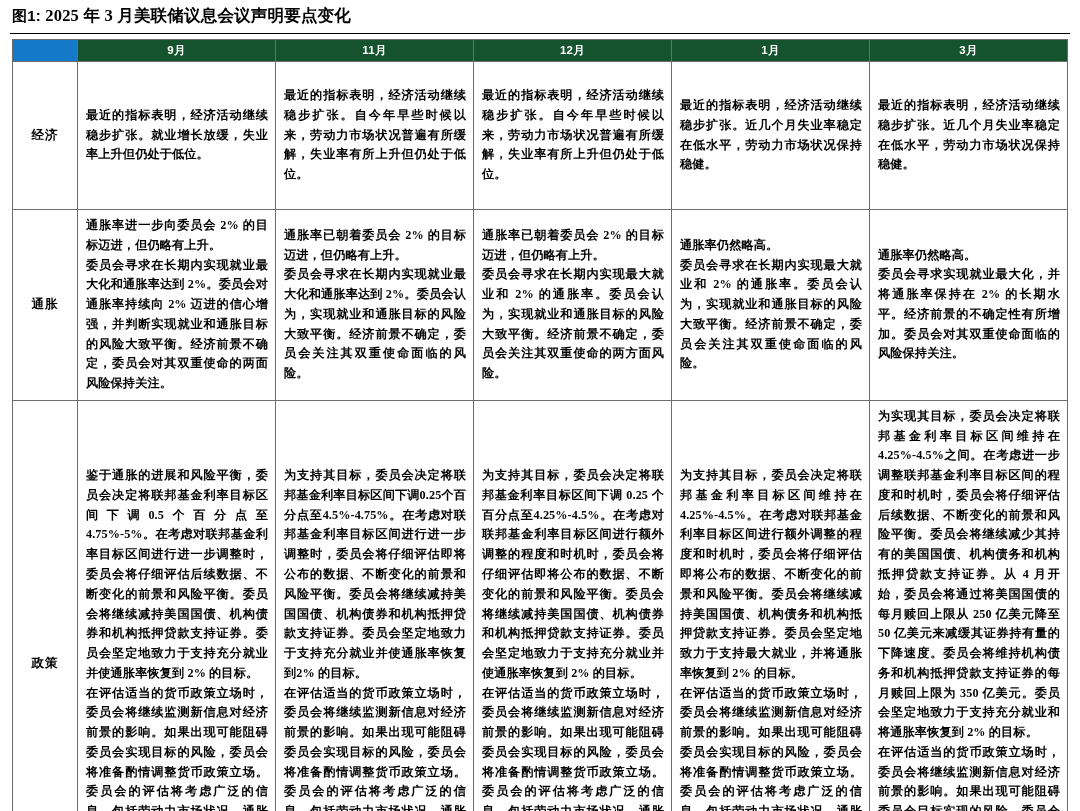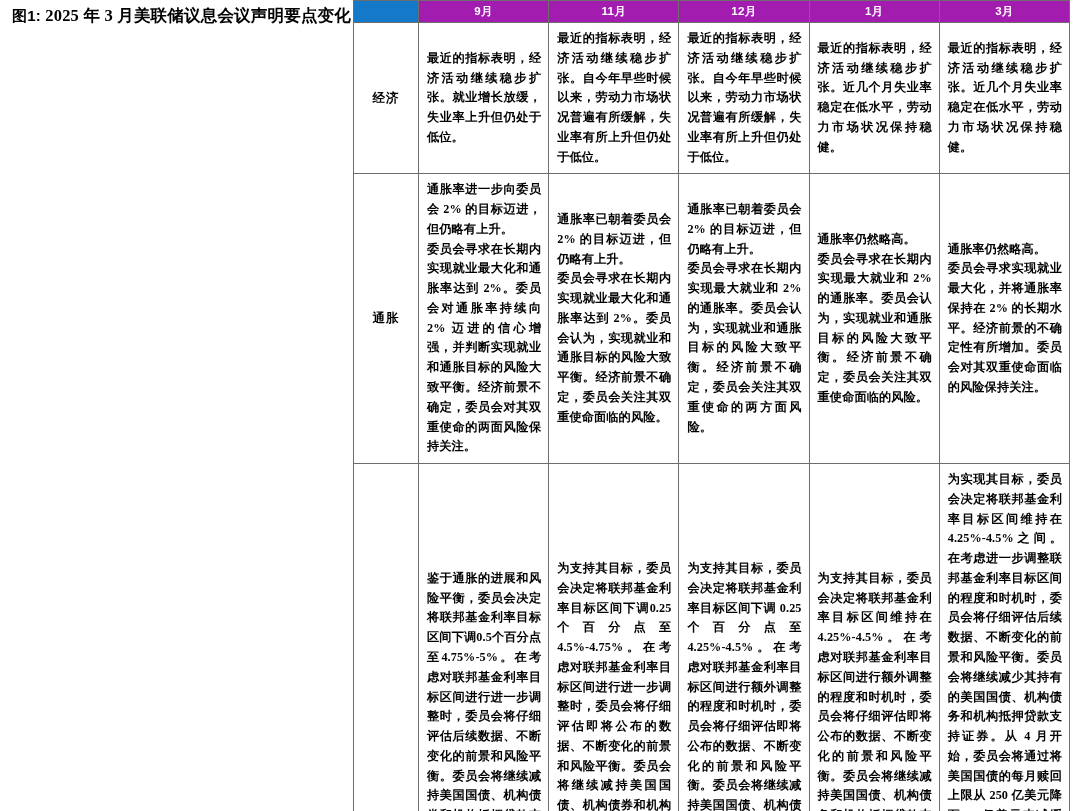--- a/index.html
+++ b/index.html
@@ -14,21 +14,21 @@
     color: #000000;
     position: relative;
     overflow: hidden;
   }
   .page {
     width: 1080px;
     height: 811px;
     box-sizing: border-box;
     padding: 0 10px;
     display: flex;
-    flex-direction: row;
+    flex-direction: column;
   }
   
   .fig-title {
     font-size: 16.5px;
     font-weight: bold;
     letter-spacing: 0.2px;
     padding: 5px 2px 6px 2px;
     white-space: nowrap;
   }
   .fig-title .fig-num { font-family: "Liberation Sans", sans-serif; font-size: 15px; }
@@ -42,21 +42,21 @@
     table-layout: fixed;
     width: 1056px;
     margin: 0 auto;
   }
   table.fed-table td, table.fed-table th {
     border: 1px solid #6d6d6d;
     vertical-align: middle;
     box-sizing: border-box;
   }
   thead th {
-    background: #a21caf;
+    background: #14532d;
     color: #ffffff;
     font-family: "Liberation Sans", sans-serif;
     font-size: 11.5px;
     font-weight: bold;
     height: 22px;
     text-align: center;
     letter-spacing: 0.3px;
     border: 1px solid #6d6d6d;
   }
   th.corner-cell { background: #1479c8; }

